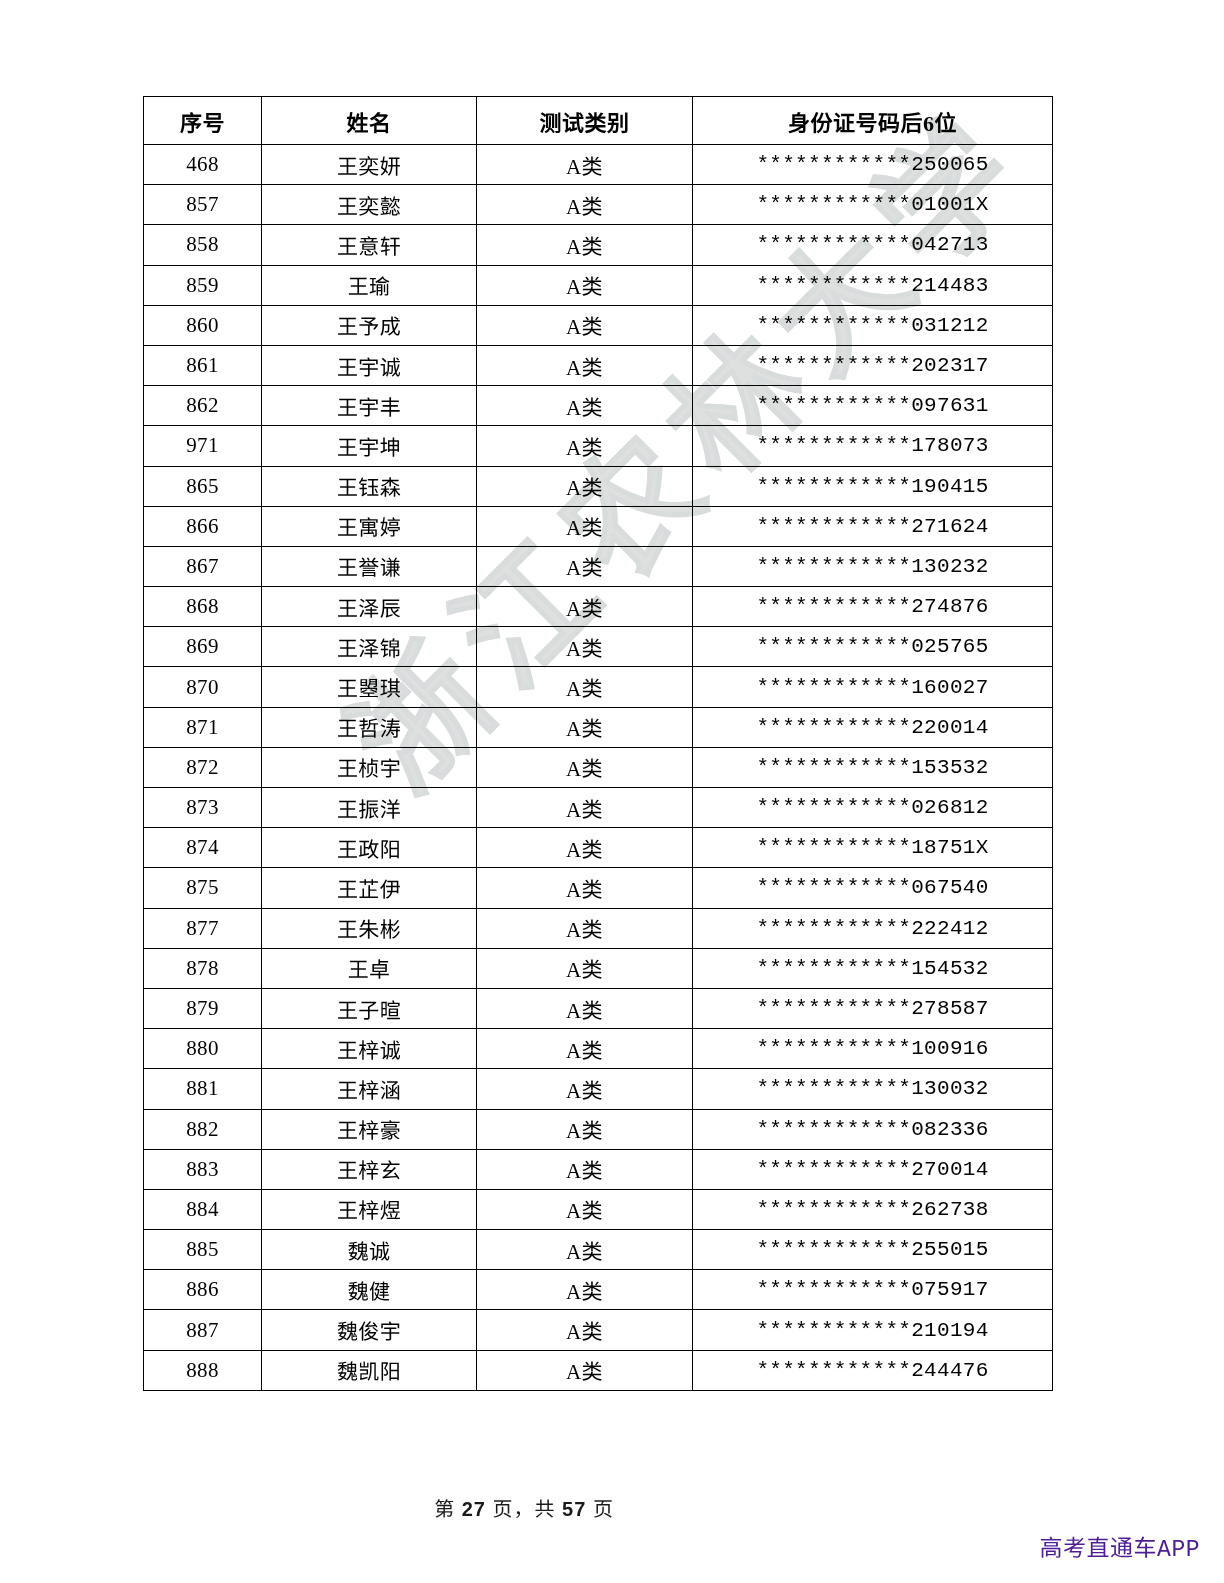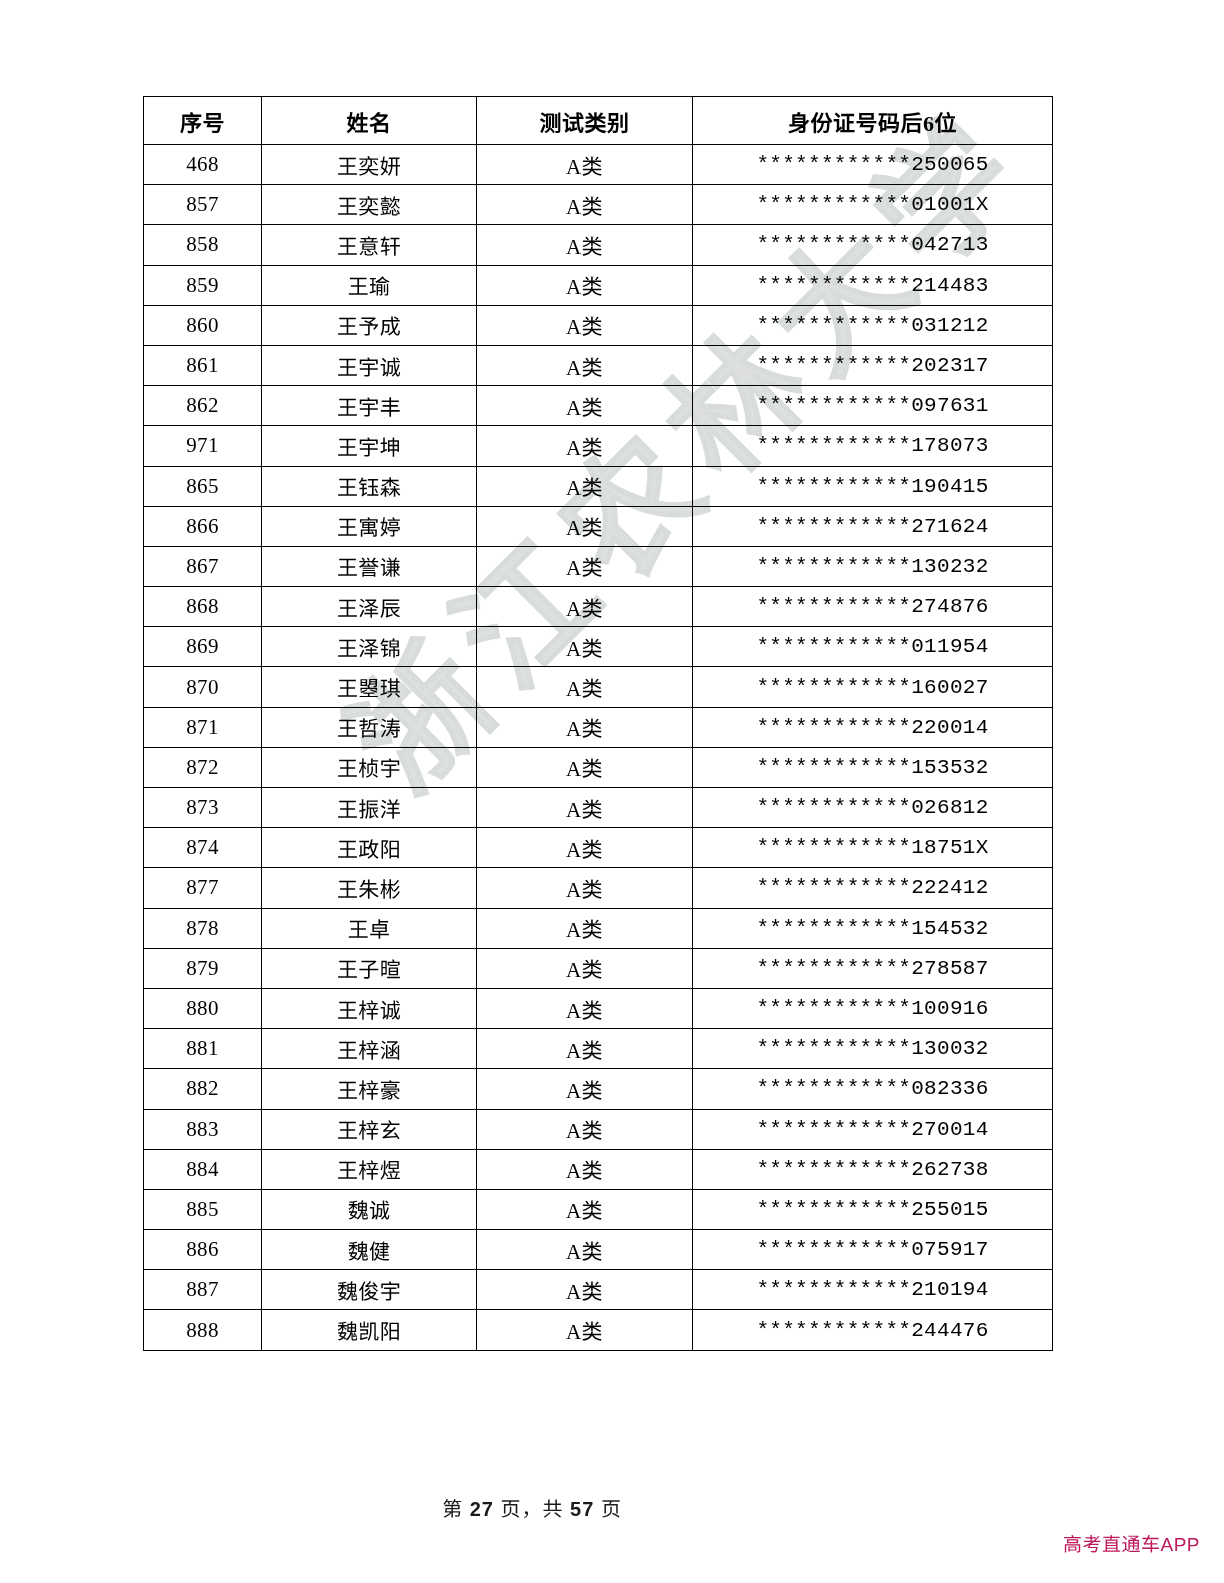--- a/index.html
+++ b/index.html
@@ -96,31 +96,30 @@
   #page-footer {
     position: absolute;
     left: 0;
     top: 1493px;
     width: 1048px;
     text-align: center;
     font-family: "Liberation Sans", "DejaVu Sans", sans-serif;
     font-size: 20px;
     color: #1a1a1a;
     letter-spacing: 1px;
-    padding-left: 8px;
   }
   #page-footer .num { font-weight: 700; }
 
   #app-credit {
     position: absolute;
     right: 24px;
     top: 1529px;
-    font-family: Liberation Sans, sans-serif;
-    font-size: 19px;
-    color: #be185d;
+    font-family: Liberation Mono, monospace;
+    font-size: 23px;
+    color: #4c1d95;
     letter-spacing: 0.5px;
   }
 </style>
 </head>
 <body>
 
 <div id="watermark-layer">
   <div class="watermark-text">浙江农林大学</div>
 </div>
 
@@ -211,21 +210,21 @@
         <tr>
           <td class="cell-seq">868</td>
           <td class="cell-name">王泽辰</td>
           <td class="cell-type">A类</td>
           <td class="cell-id">************274876</td>
         </tr>
         <tr>
           <td class="cell-seq">869</td>
           <td class="cell-name">王泽锦</td>
           <td class="cell-type">A类</td>
-          <td class="cell-id">************011954</td>
+          <td class="cell-id">************025765</td>
         </tr>
         <tr>
           <td class="cell-seq">870</td>
           <td class="cell-name">王曌琪</td>
           <td class="cell-type">A类</td>
           <td class="cell-id">************160027</td>
         </tr>
         <tr>
           <td class="cell-seq">871</td>
           <td class="cell-name">王哲涛</td>
@@ -242,20 +241,26 @@
           <td class="cell-seq">873</td>
           <td class="cell-name">王振洋</td>
           <td class="cell-type">A类</td>
           <td class="cell-id">************026812</td>
         </tr>
         <tr>
           <td class="cell-seq">874</td>
           <td class="cell-name">王政阳</td>
           <td class="cell-type">A类</td>
           <td class="cell-id">************18751X</td>
+        </tr>
+        <tr>
+          <td class="cell-seq">875</td>
+          <td class="cell-name">王芷伊</td>
+          <td class="cell-type">A类</td>
+          <td class="cell-id">************067540</td>
         </tr>
         <tr>
           <td class="cell-seq">877</td>
           <td class="cell-name">王朱彬</td>
           <td class="cell-type">A类</td>
           <td class="cell-id">************222412</td>
         </tr>
         <tr>
           <td class="cell-seq">878</td>
           <td class="cell-name">王卓</td>

